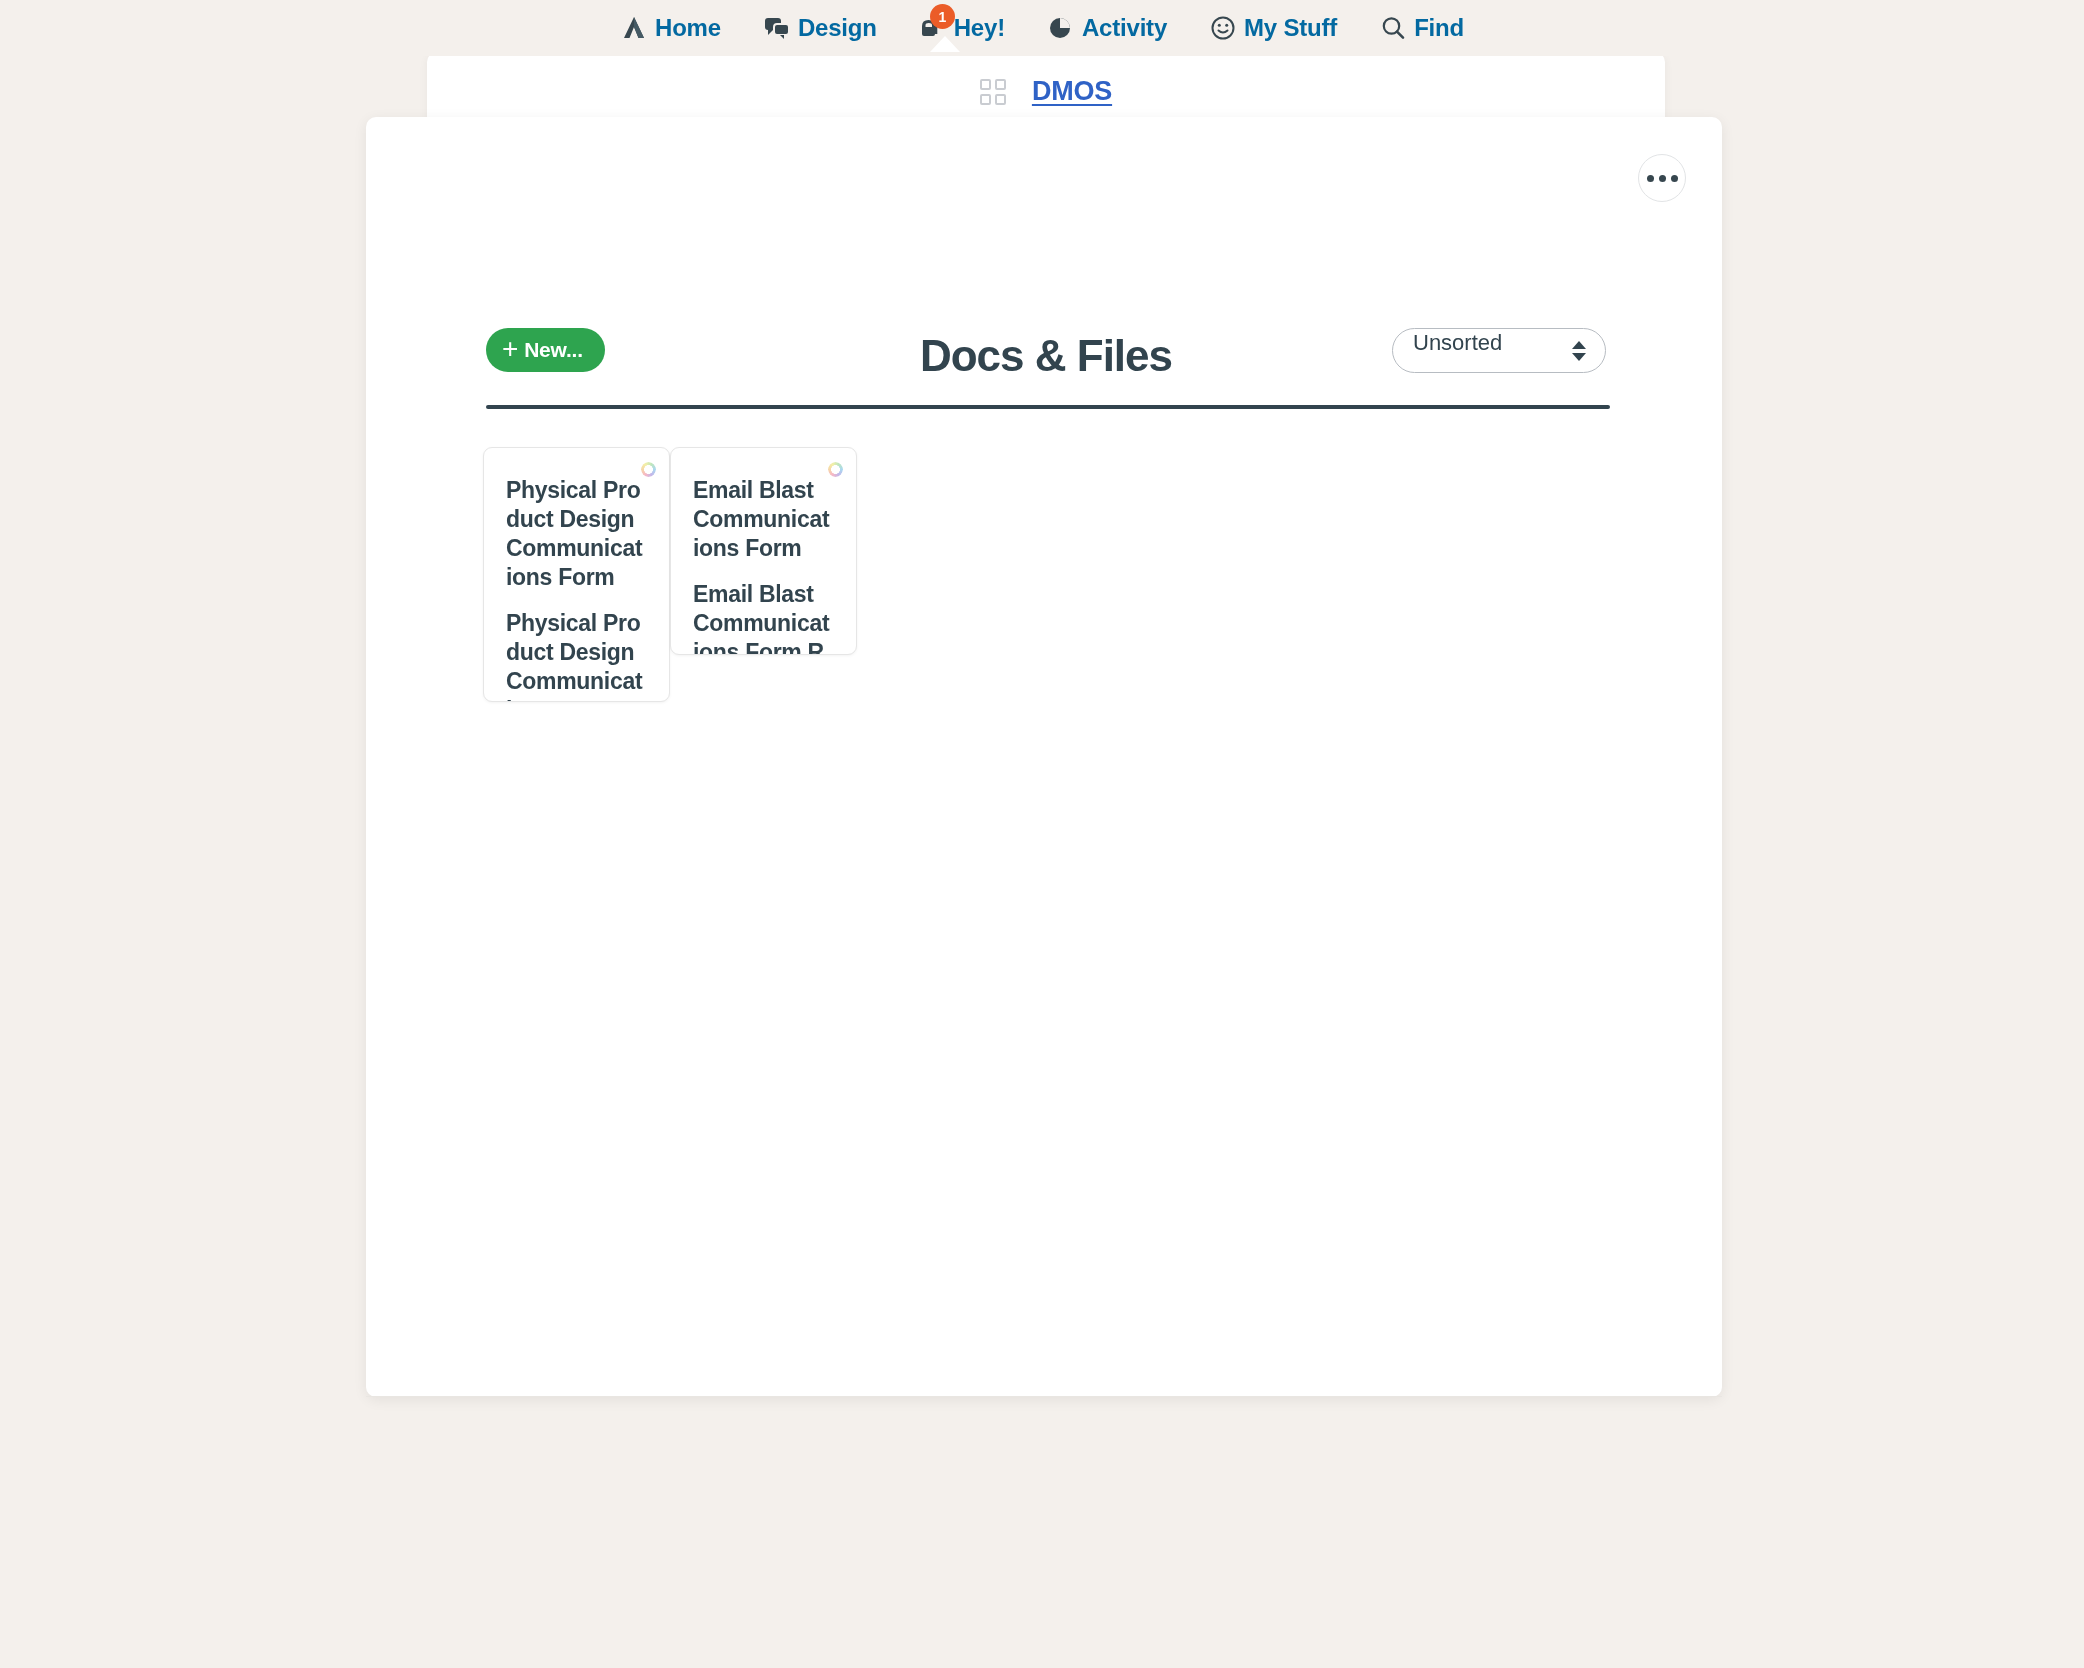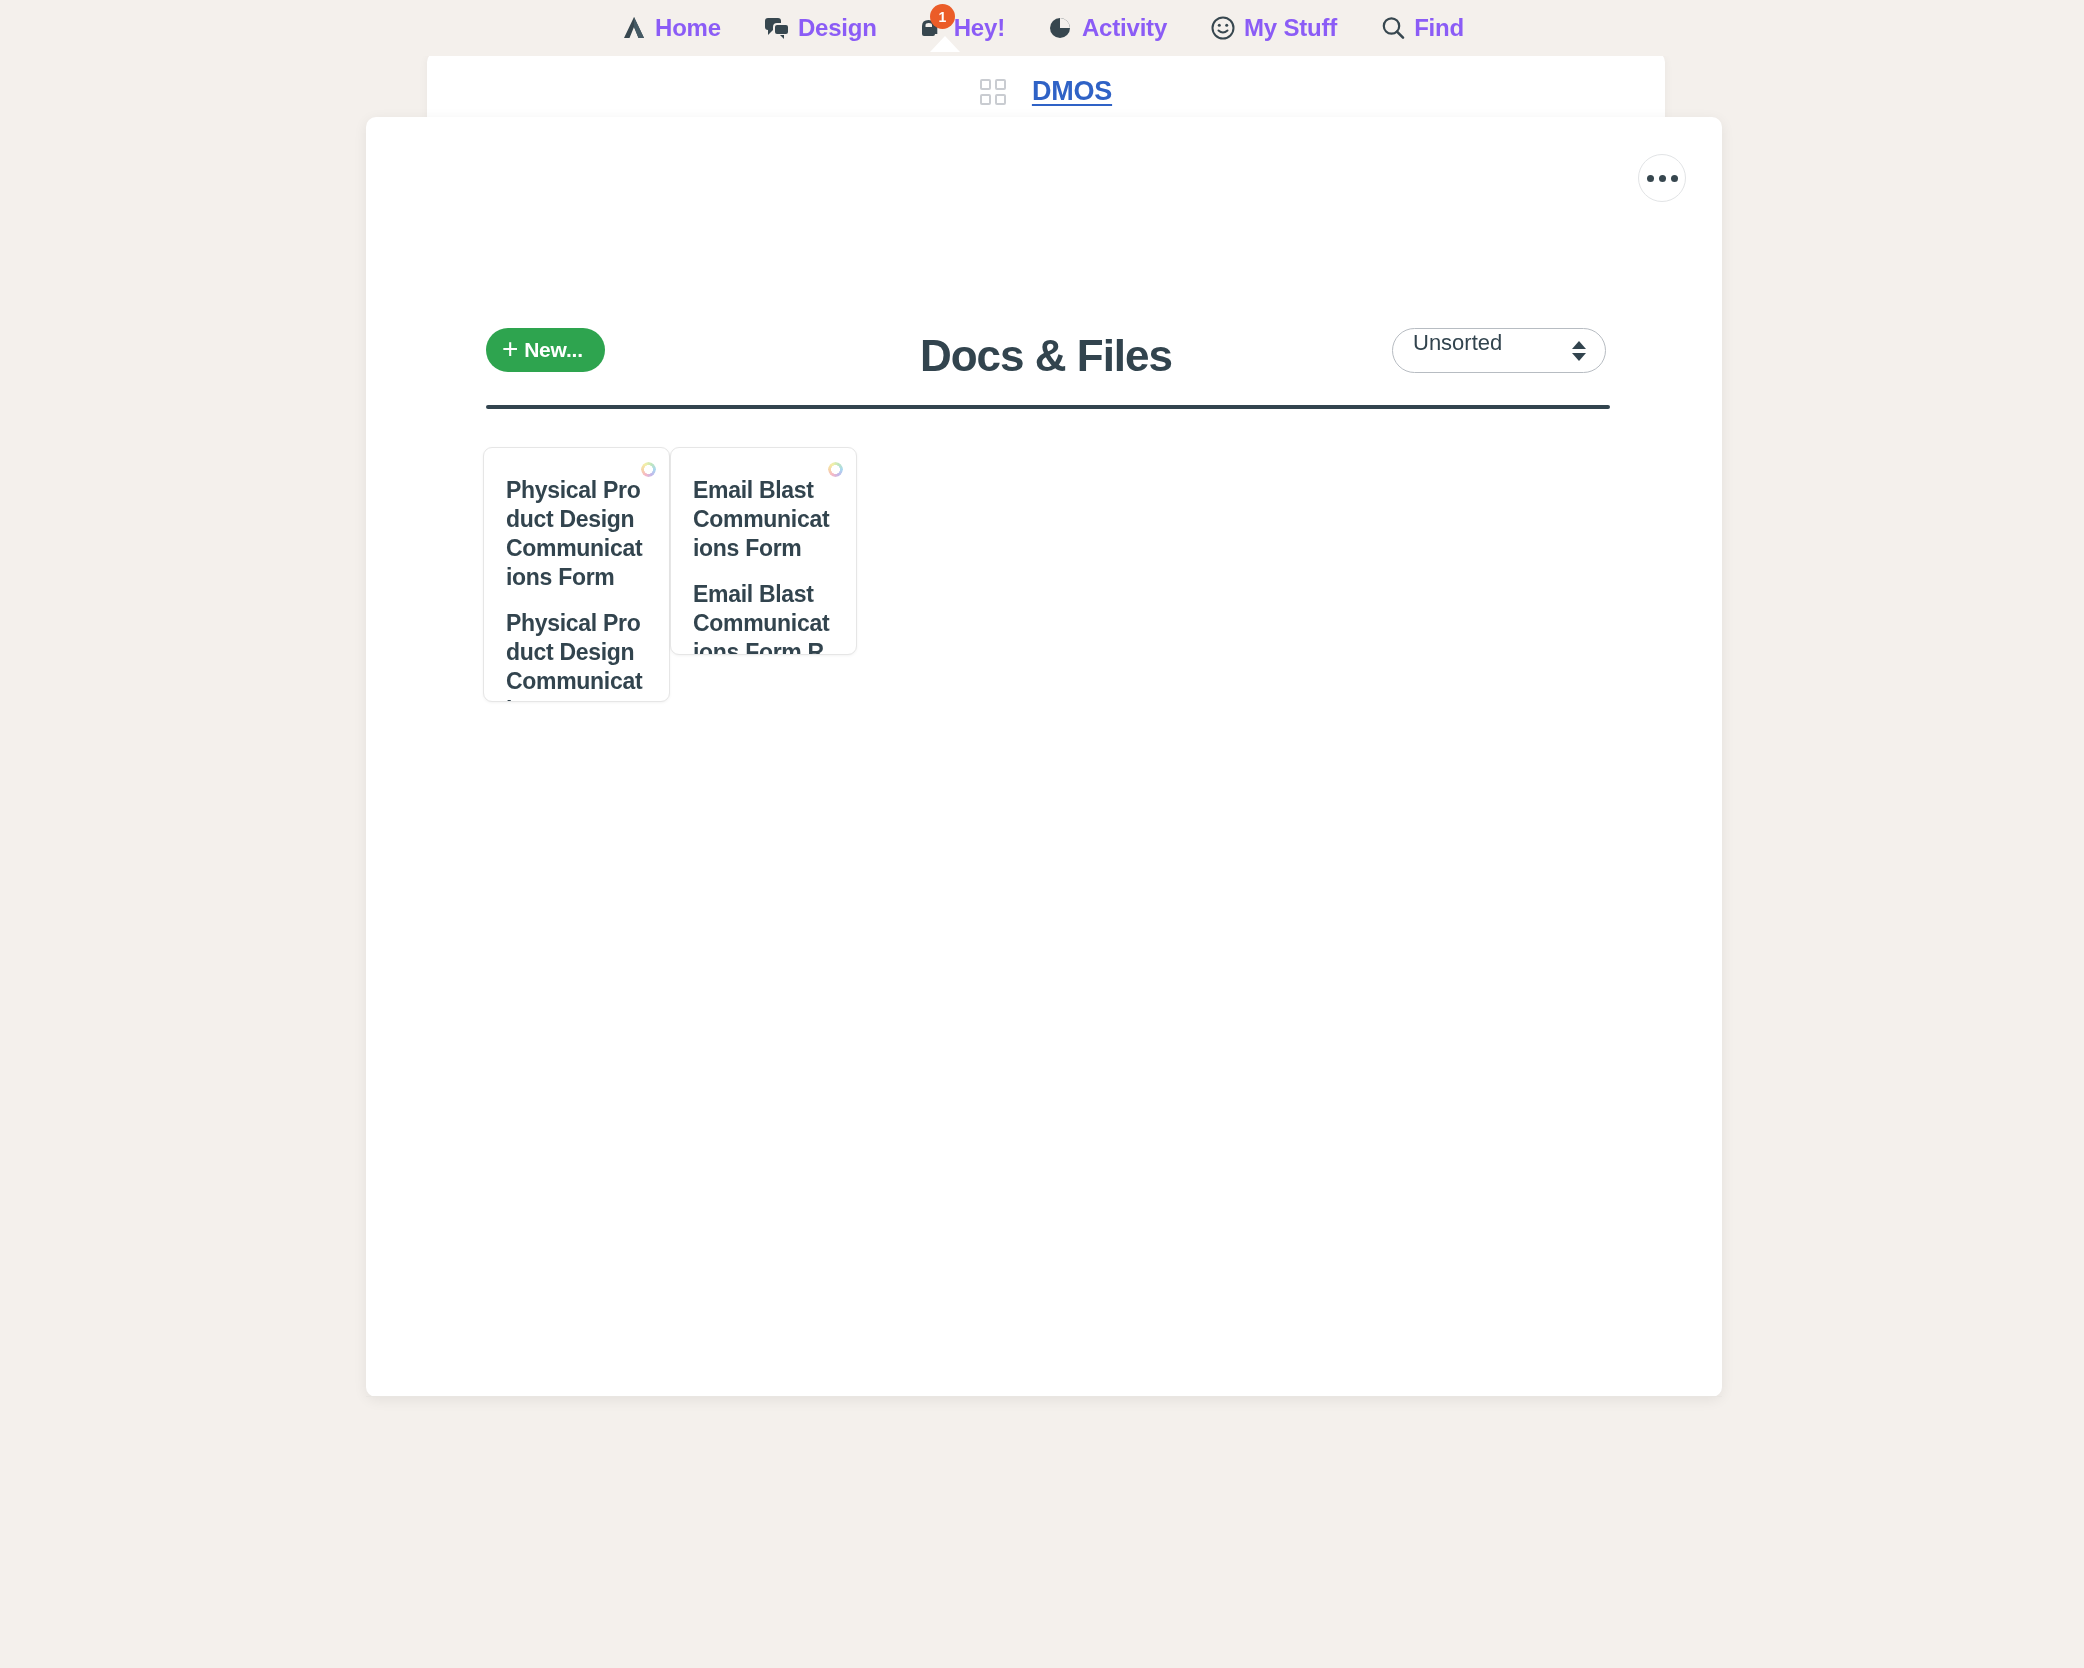--- a/index.html
+++ b/index.html
@@ -36,21 +36,21 @@
     align-items: center;
     gap: 7px;
     color: #37474f;
     font-size: 24px;
     font-weight: 700;
     letter-spacing: -0.2px;
     cursor: pointer;
     position: relative;
     white-space: nowrap;
   }
-  .nav-item .nav-label { color: #8b5cf6; }
+  .nav-item .nav-label { color: #0369a1; }
 
   .nav-icon {
     display: inline-flex;
     align-items: center;
     justify-content: center;
     width: 28px;
     height: 28px;
     position: relative;
     flex: 0 0 auto;
   }

